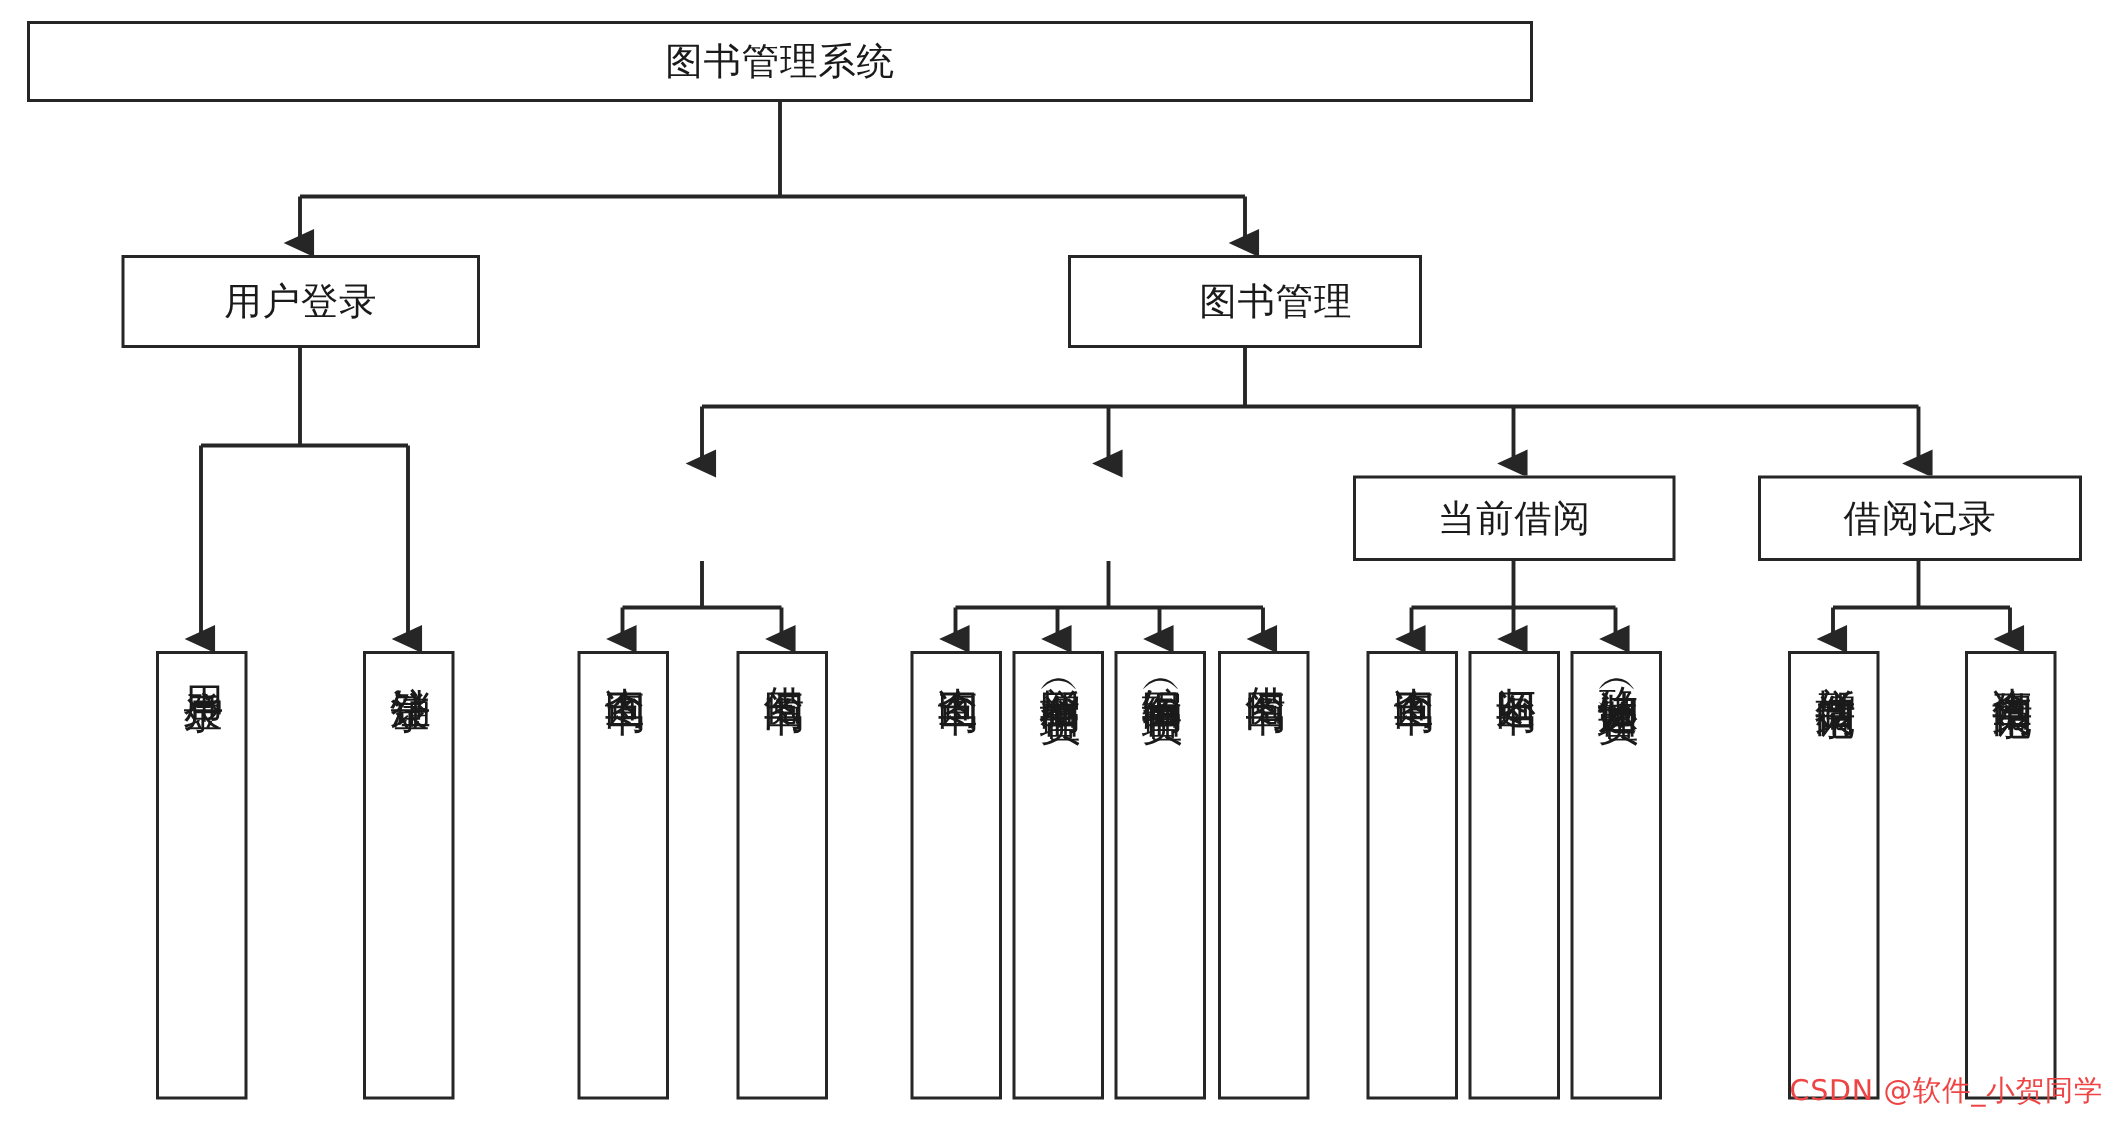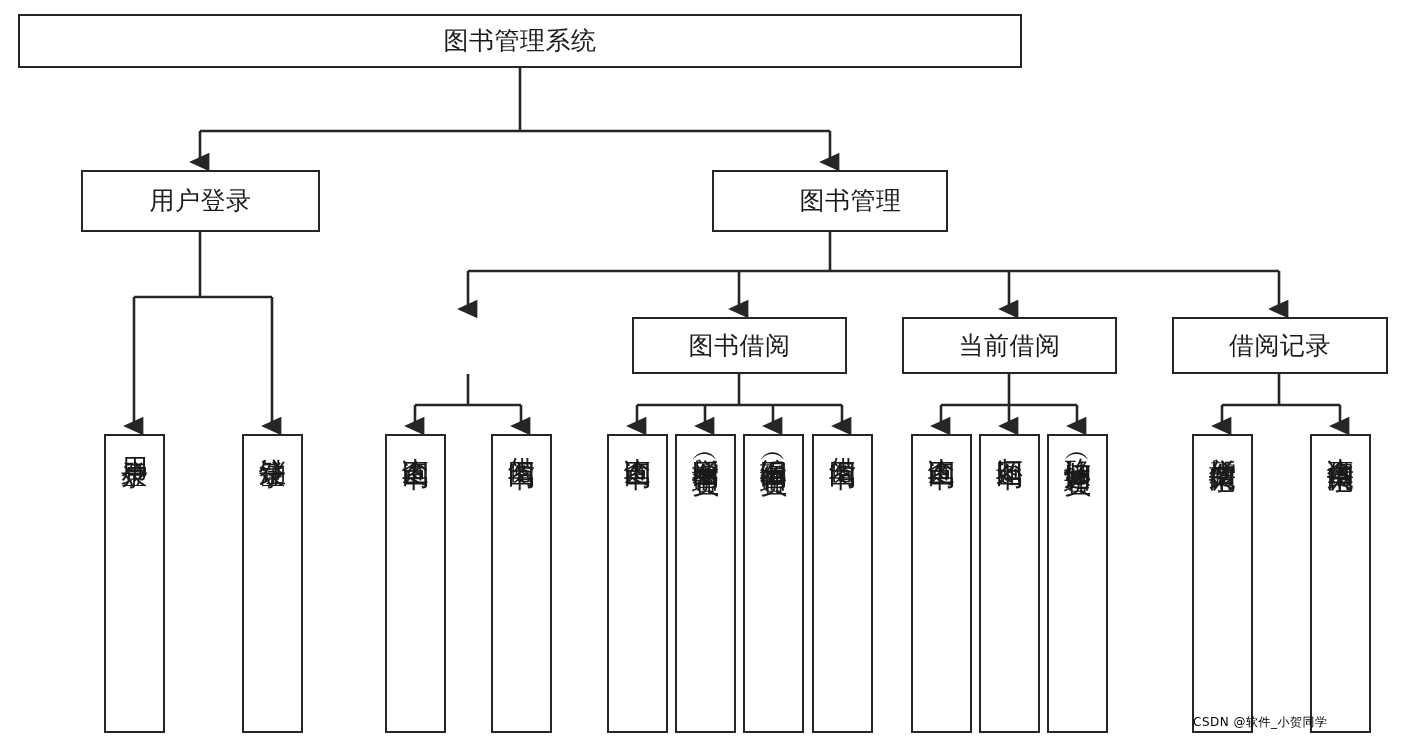--- a/index.html
+++ b/index.html
@@ -64,22 +64,22 @@
     text-orientation: upright;
     -webkit-text-orientation: upright;
     font-size: 27px;
     line-height: 1.12;
     letter-spacing: 2px;
     white-space: nowrap;
     margin-top: 0;
   }
   .watermark {
     position: absolute;
-    font-size: 12px;
-    color: #000000;
+    font-size: 19px;
+    color: #ef4444;
     white-space: nowrap;
     letter-spacing: 0.5px;
     user-select: none;
   }
 </style>
 </head>
 <body>
 
 <div id="diagram-canvas">
 
@@ -141,23 +141,20 @@
 
   <div class="node horiz" style="left:81px; top:170px; width:239px; height:62px;">
     <span class="node-label">用户登录</span>
   </div>
 
   <div class="node horiz" style="left:712px; top:170px; width:236px; height:62px;padding-left:41px;">
     <span class="node-label">图书管理</span>
   </div>
 
 
-  <div class="node horiz" style="left:632px; top:317px; width:215px; height:57px;">
-    <span class="node-label">图书借阅</span>
-  </div>
 
   <div class="node horiz" style="left:1172px; top:317px; width:216px; height:57px;">
     <span class="node-label">借阅记录</span>
   </div>
 
   <div class="node horiz" style="left:902px; top:317px; width:215px; height:57px;">
     <span class="node-label">当前借阅</span>
   </div>
 
   <div class="node vert" style="left:104px; top:434px; width:61px; height:299px;">

